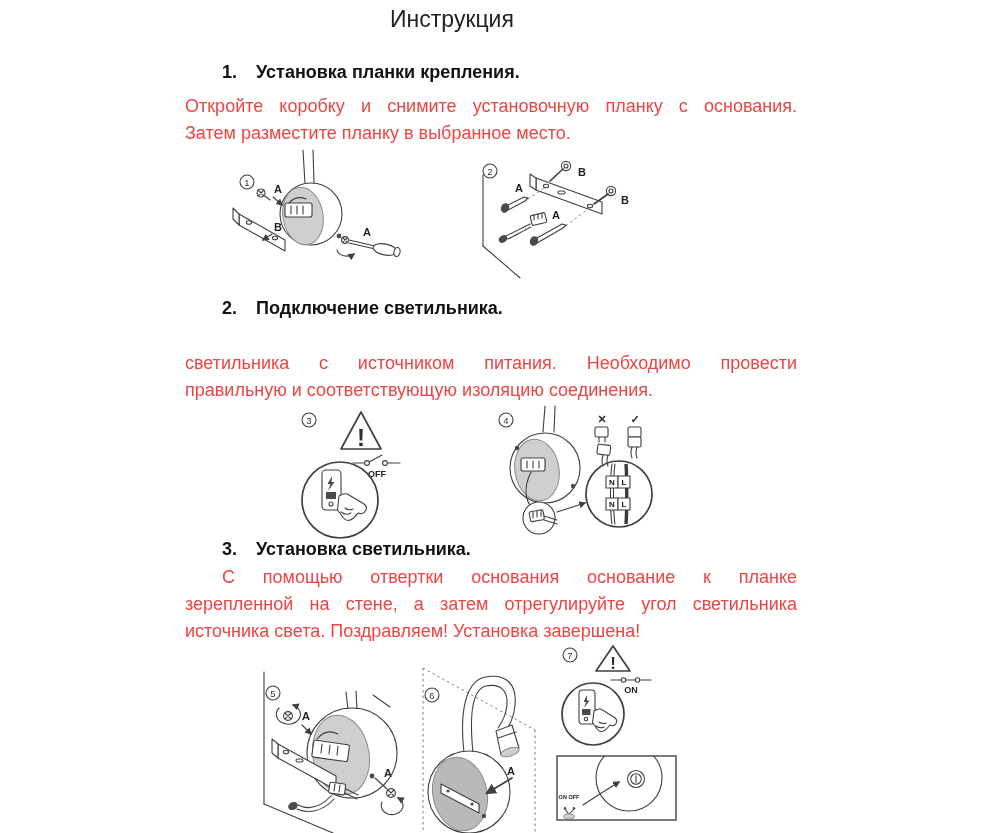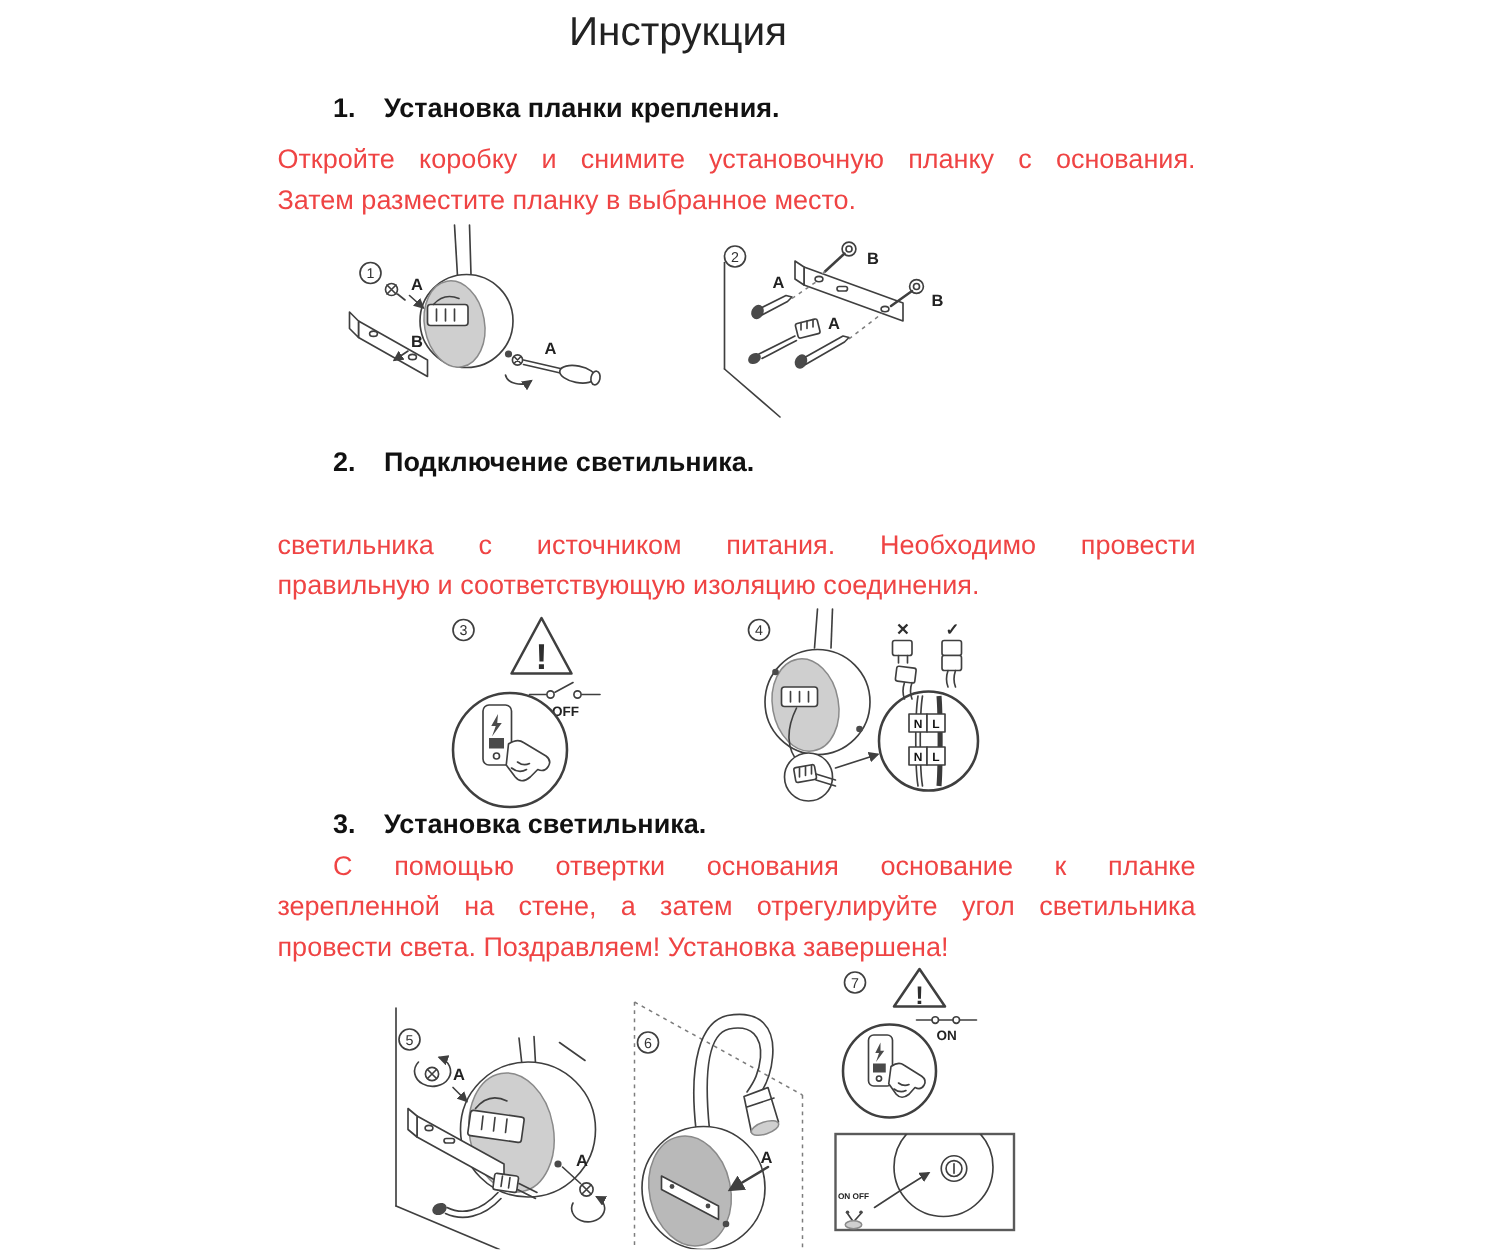--- a/index.html
+++ b/index.html
@@ -8,21 +8,21 @@
     --filldark:#b9b9b9;
     --textc:#1b1b1b;
   }
   html,body{margin:0;padding:0;background:#ffffff;}
   .page{
     position:relative;width:1000px;height:833px;background:#fff;overflow:hidden;
     font-family:"Liberation Sans",sans-serif;color:var(--textc);
   }
   .title{
     position:absolute;left:0;top:6px;width:904px;text-align:center;
-    font-size:27px;font-weight:400;color:#222;margin:0;
+    font-size:23px;font-weight:400;color:#222;margin:0;
   }
   .heading{
     position:absolute;left:220px;margin:2px;font-size:18px;font-weight:700;color:#111;
     white-space:nowrap;
   }
   .heading .num{display:inline-block;}
   .heading .htxt{display:inline-block;margin-left:14px;}
   .pline{
     position:absolute;left:185px;width:612px;font-size:18px;line-height:26px;color:#ef4444;
     white-space:normal;
@@ -251,21 +251,21 @@
       <path class="ink" d="M137 41 q-2 6 0 11 M142 41 q-2 6 0 11"></path>
     </g>
   </svg>
 
   <h2 class="heading" style="top:537px">
     <span class="num">3.</span>
     <span class="htxt">Установка светильника.</span>
   </h2>
   <div class="pline just indent" style="top:564px">С помощью отвертки основания основание к планке</div>
   <div class="pline just" style="top:591px">зерепленной на стене, а затем отрегулируйте угол светильника</div>
-  <div class="pline" style="top:618px">провести света. Поздравляем! Установка завершена!</div>
+  <div class="pline" style="top:618px">источника света. Поздравляем! Установка завершена!</div>
 
   <svg class="fig" style="left:238px;top:646px" width="275" height="187" viewBox="0 0 275 187">
     <g>
       <circle class="ink" cx="35" cy="47" r="7"></circle>
       <text class="fignum" x="35" y="50.5" text-anchor="middle">5</text>
     </g>
     <g class="ink">
       <path d="M26 26 V158"></path>
         <path d="M26 158 L95 187"></path>
       <path d="M135 49 L152 61"></path>

